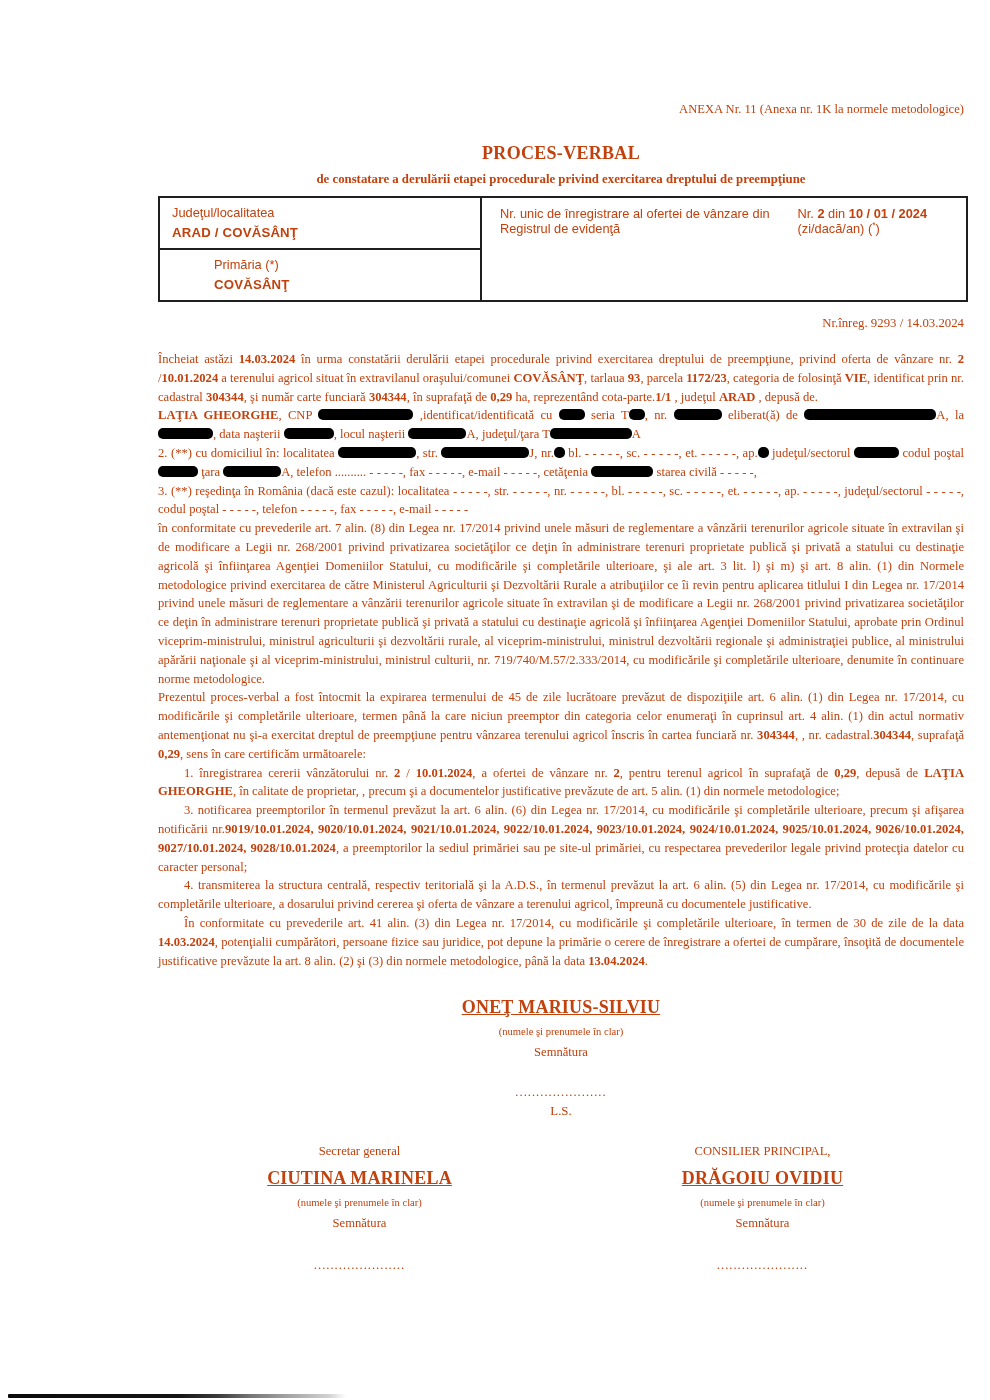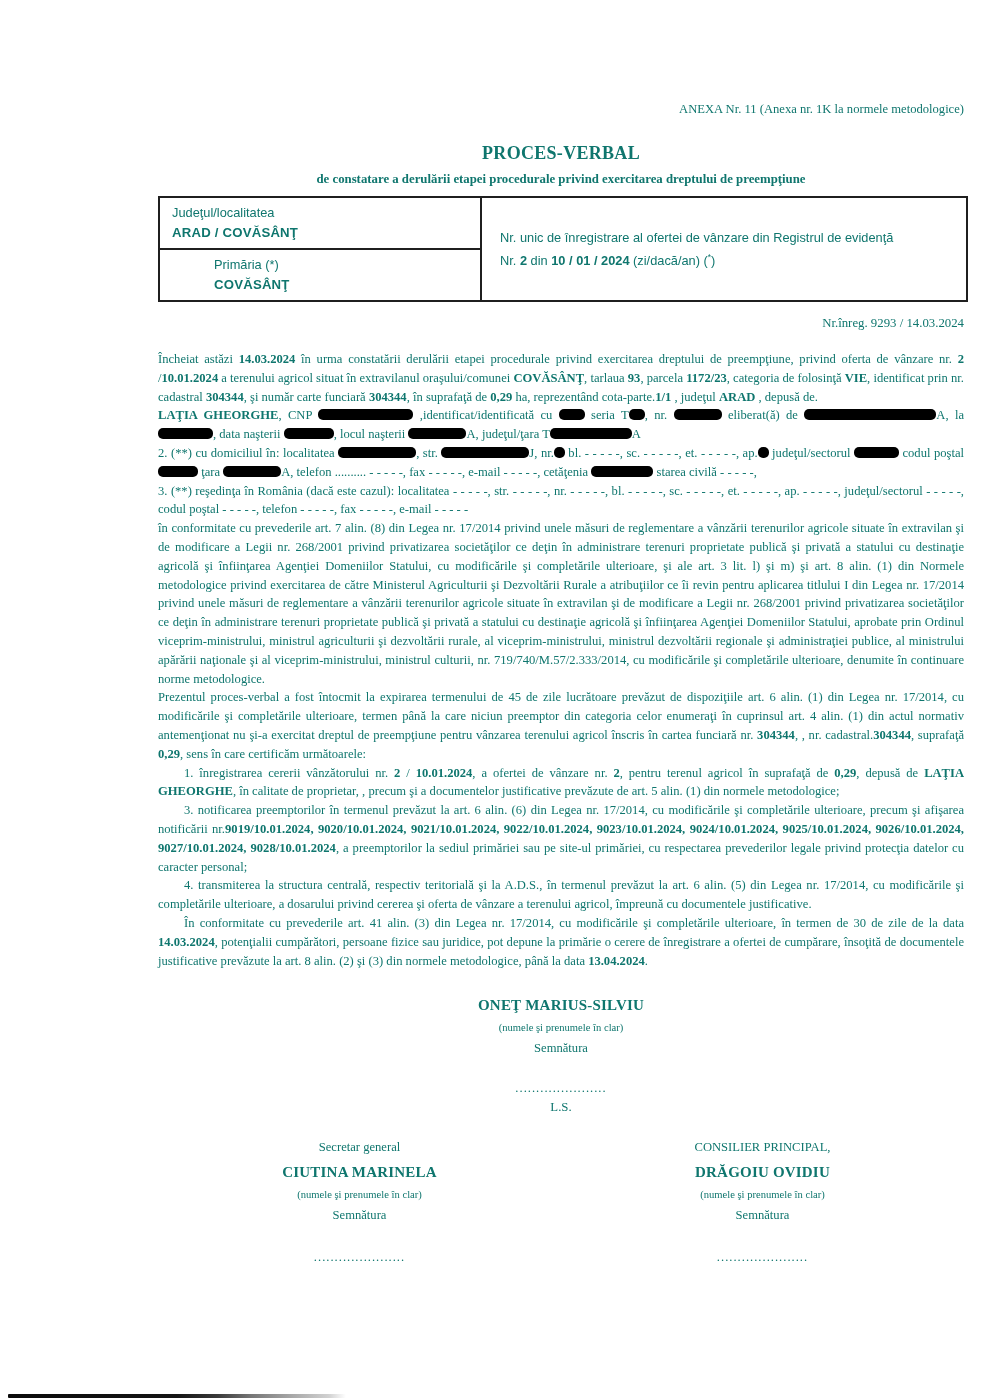--- a/index.html
+++ b/index.html
@@ -1,52 +1,52 @@
 <!DOCTYPE html>
 <html><head>
 <meta charset="utf-8">
 <style>
   html,body{margin:0;padding:0;background:#ffffff;}
   .page{
     position:relative;width:990px;height:1400px;background:#ffffff;
-    font-family:"Liberation Serif", serif;color:#0f766e;overflow:hidden;
+    font-family:"Liberation Serif", serif;color:#c2410c;overflow:hidden;
   }
   .content{position:absolute;left:158px;top:0;width:806px;}
   .anexa{margin-top:102px;text-align:right;font-size:12.6px;white-space:nowrap;}
   .doc-title{margin-top:26px;text-align:center;font-weight:bold;font-size:18px;letter-spacing:.3px;}
   .doc-subtitle{margin-top:8px;text-align:center;font-weight:bold;font-size:12.8px;}
   .regtable{
     margin-top:9px;width:100%;border:2px solid #1f1f1f;
     display:grid;grid-template-columns:322px 1fr;
     font-family:"Liberation Sans", sans-serif;font-size:12.8px;
   }
   .cell{padding:7px 12px 8px 12px;}
   .cell .lbl{display:block;margin-bottom:5px;}
   .cell .val{display:block;font-weight:bold;font-size:13.2px;letter-spacing:.2px;}
   .cell-lt{border-right:2px solid #1f1f1f;border-bottom:2px solid #1f1f1f;}
   .cell-lb{border-right:2px solid #1f1f1f;margin-left:42px;}
   .cell-r{
     grid-column:2;grid-row:1 / span 2;
-    display:flex;flex-direction:column;justify-content:center;gap:8px;
+    display:flex;flex-direction:row;justify-content:center;gap:8px;
     padding:8px 10px 8px 18px;
     border-radius:15px;
   }
   .reg-line{margin-top:14px;text-align:right;font-size:12.8px;}
   .doc-body{margin-top:19px;text-align:justify;font-size:12.6px;line-height:18.8px;}
   .para{margin:0;}
   .para.indent{text-indent:26px;}
   .b{font-weight:bold;}
   .sup{vertical-align:super;font-size:8.5px;line-height:0;}
   .redact{
     display:inline-block;background:#000;height:11px;border-radius:5px;
     vertical-align:-1px;
   }
   .sig-center{margin-top:27px;text-align:center;font-size:12.6px;}
   .sig-role{margin-bottom:9px;}
-  .sig-name{font-weight:bold;font-size:15px;margin-bottom:8px;letter-spacing:.2px;}
+  .sig-name{font-weight:bold;font-size:18px;margin-bottom:8px;letter-spacing:.2px;text-decoration:underline;}
   .sig-note{font-size:10.6px;margin-bottom:8px;}
   .sig-sem{font-size:12.6px;}
   .sig-dots{margin-top:25px;font-size:12.6px;letter-spacing:1px;}
   .sig-ls{margin-top:4px;font-size:12.8px;}
   .sig-cols{display:flex;margin-top:13px;font-size:12.6px;}
   .sig-col{flex:1;text-align:center;margin-top:12px;}
   .sig-col .sig-dots{margin-top:27px;}
   .bottom-strip{
     position:absolute;left:8px;top:1394px;width:338px;height:4px;border-radius:1px;
     background:linear-gradient(to right,#0b0b0b 0%,#141414 50%,#3a3a3a 62%,#777 72%,#a8a8a8 84%,#d2d2d2 95%,rgba(255,255,255,0) 100%);

